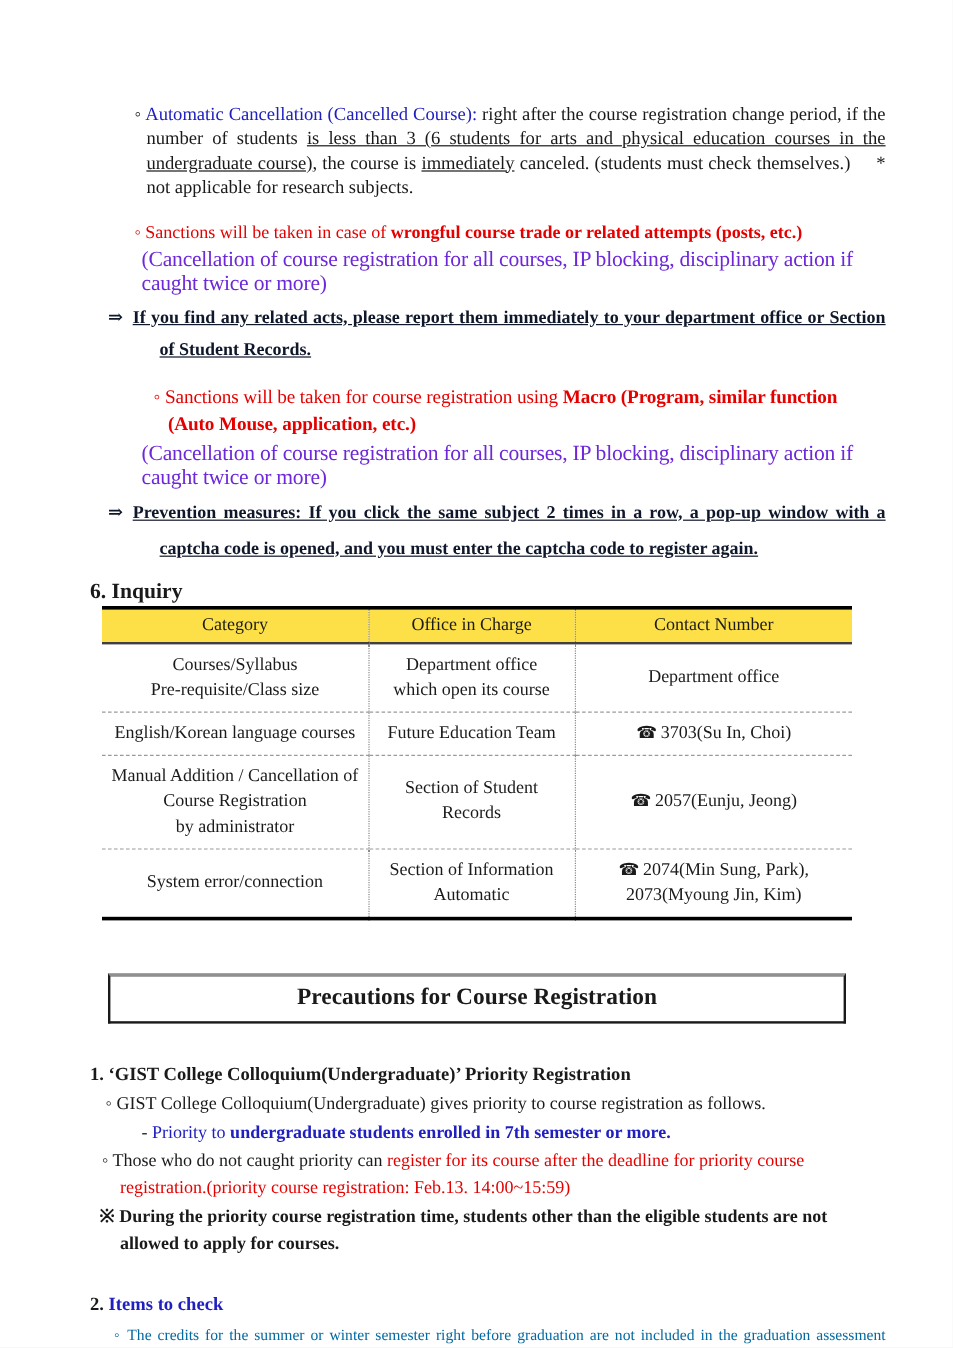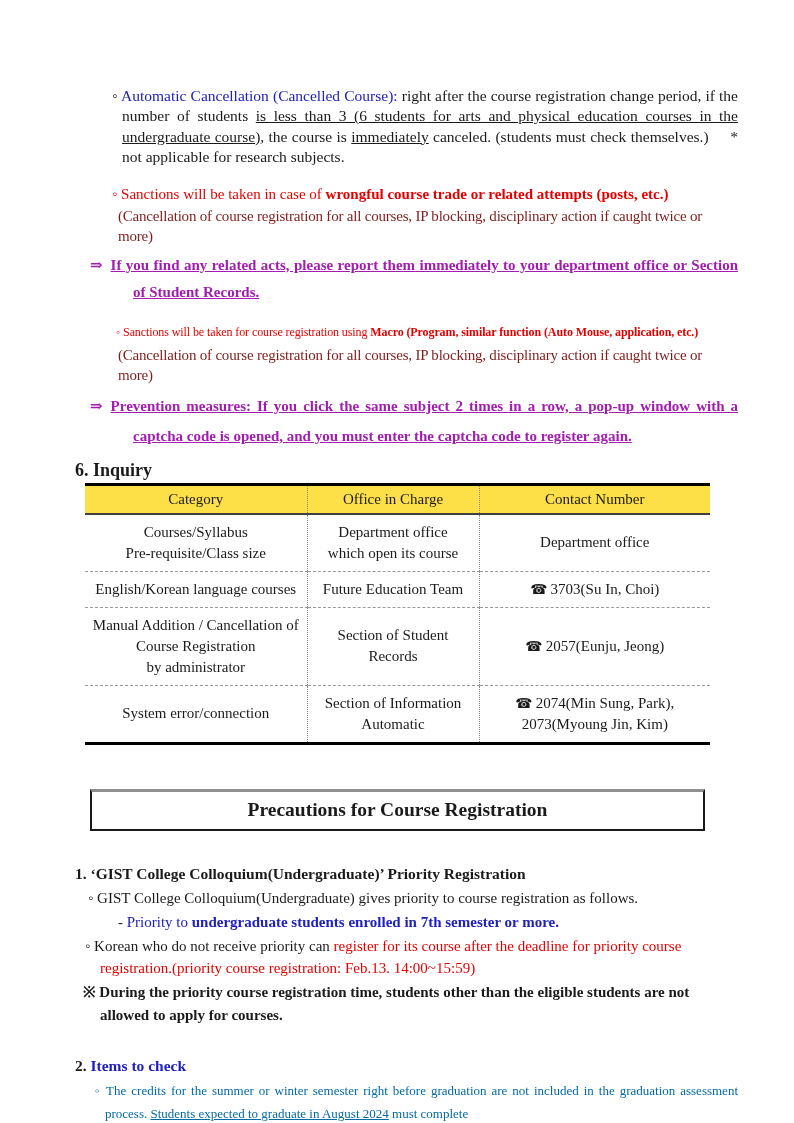--- a/index.html
+++ b/index.html
@@ -25,31 +25,31 @@
     font-size:15.5px; line-height:20.5px; text-align:justify;
   }
 
   
   .sanction1 {
     margin:16px 0 0 24px;
     color:#e50000; font-size:15px; line-height:20px;
   }
   .paren-line {
     margin:2px 0 0 30px;
-    color:#7f1d1d; font-size:15px; letter-spacing:-0.2px; line-height:20px;
+    color:#6d28d9; font-size:18px; letter-spacing:-0.2px; line-height:20px;
   }
   .arrow-block {
     margin:6px 0 0 2px; padding-left:43px; text-indent:-43px;
-    color:#a21caf; font-weight:bold; font-size:15px; line-height:27px;
+    color:#0f172a; font-weight:bold; font-size:15px; line-height:27px;
     text-align:justify;
   }
   .arrow-block .arrow-glyph { text-decoration:none; padding-right:8px; }
   .sanction2 {
-    margin:15px 0 0 28px; padding-left:12px; text-indent:-12px;
-    color:#e50000; font-size:12px; letter-spacing:-0.1px; line-height:22px;
+    margin:15px 0 0 40px; padding-left:12px; text-indent:-12px;
+    color:#e50000; font-size:16px; letter-spacing:-0.1px; line-height:22px;
   }
   .arrow-block2 { line-height:30px; }
 
   
   .inquiry-heading {
     margin:8px 0 2px -13px;
     font-weight:bold; font-size:18px; line-height:22px;
   }
   table.inquiry {
     margin-left:-3px; width:625px;
@@ -176,21 +176,21 @@
   <div class="precautions-box">
     <span>Precautions for Course Registration</span>
   </div>
 
   <h3 class="sec-heading">1. ‘GIST College Colloquium(Undergraduate)’ Priority Registration</h3>
 
   <p class="s-line"><span>◦</span><span> </span><span>GIST College Colloquium(Undergraduate) gives priority to course registration as follows.</span></p>
 
   <p class="s-line s-sub"><span>-</span><span class="blue"> Priority to </span><span class="blue bold">undergraduate students enrolled in 7th semester or more.</span></p>
 
-  <p class="s-line s-hang"><span>◦</span><span> </span><span>Korean who do not receive priority can </span><span class="red">register for its course after the deadline for priority course registration.(priority course registration: Feb.13. 14:00~15:59)</span></p>
+  <p class="s-line s-hang"><span>◦</span><span> </span><span>Those who do not caught priority can </span><span class="red">register for its course after the deadline for priority course registration.(priority course registration: Feb.13. 14:00~15:59)</span></p>
 
   <p class="s-line s-note"><span>※</span><span> </span><span>During the priority course registration time, students other than the eligible students are not allowed to apply for courses.</span></p>
 
   <h3 class="sec-heading second"><span>2. </span><span class="blue">Items to check</span></h3>
 
   <p class="s2-para"><span>◦</span><span> </span><span>The credits for the summer or winter semester right before graduation are not included in the graduation assessment process. </span><span class="ul">Students expected to graduate in August 2024</span><span> must complete</span></p>
 
 </div>
 
 </body></html>

